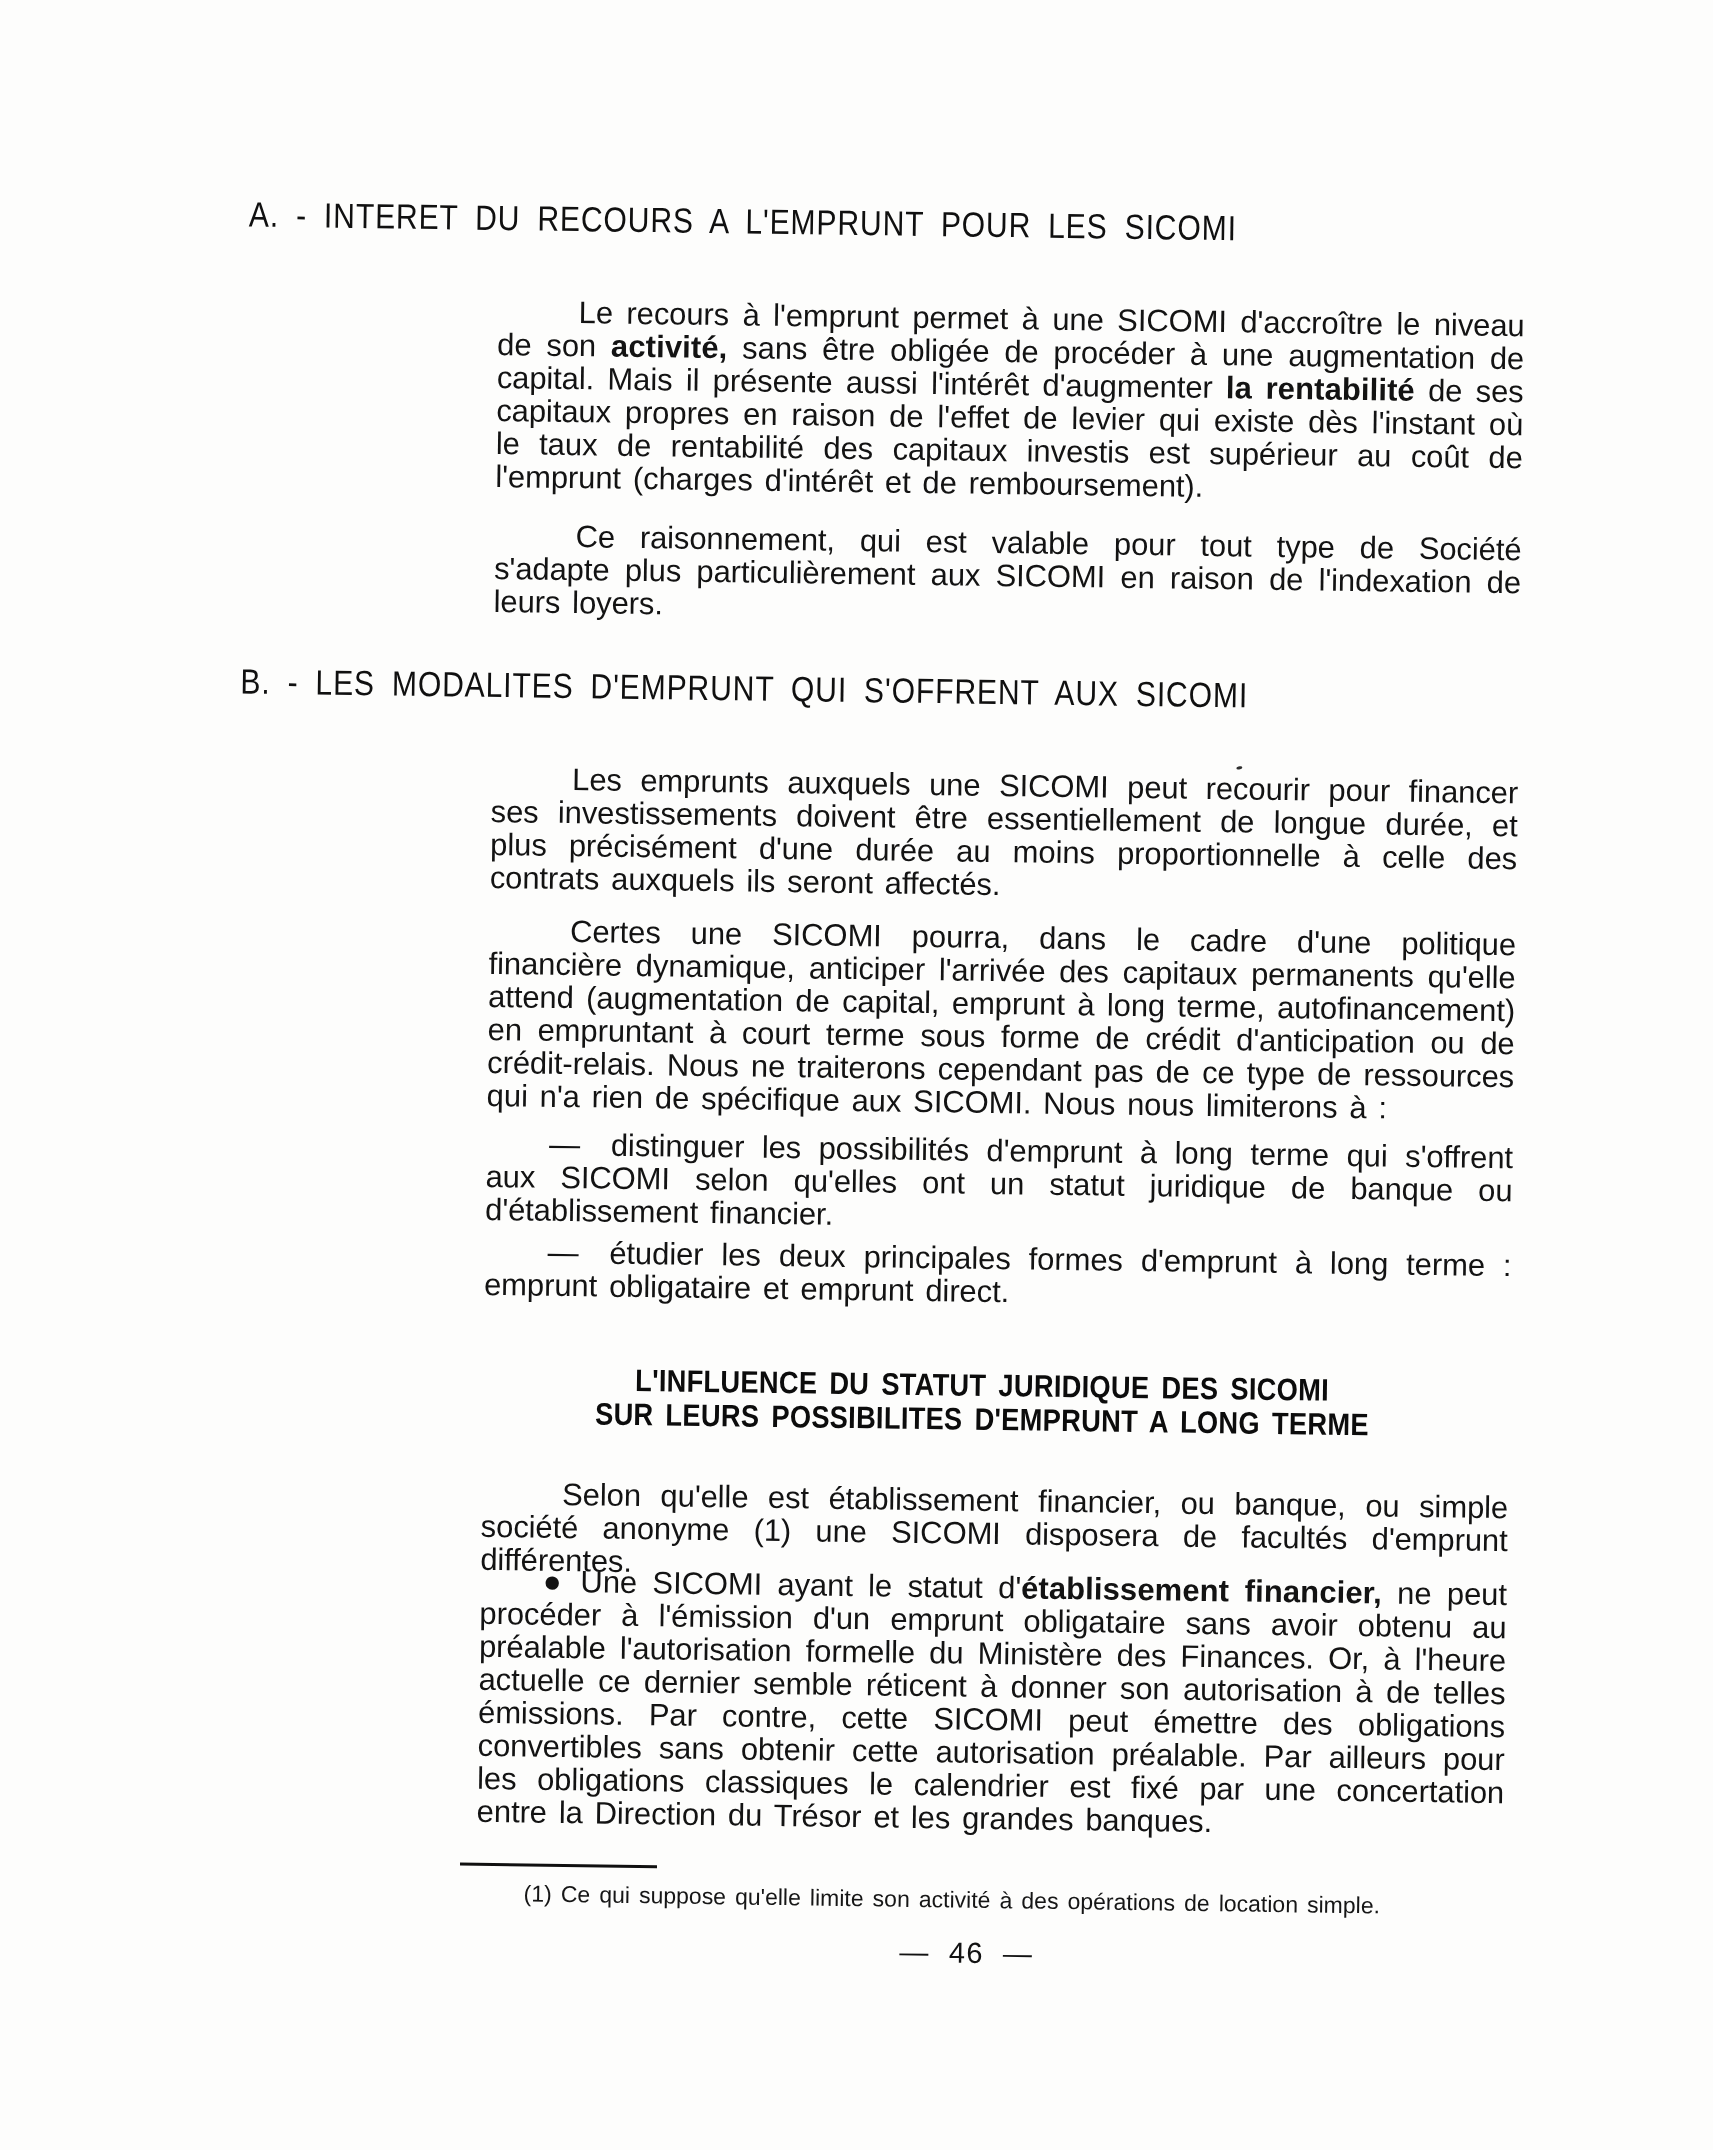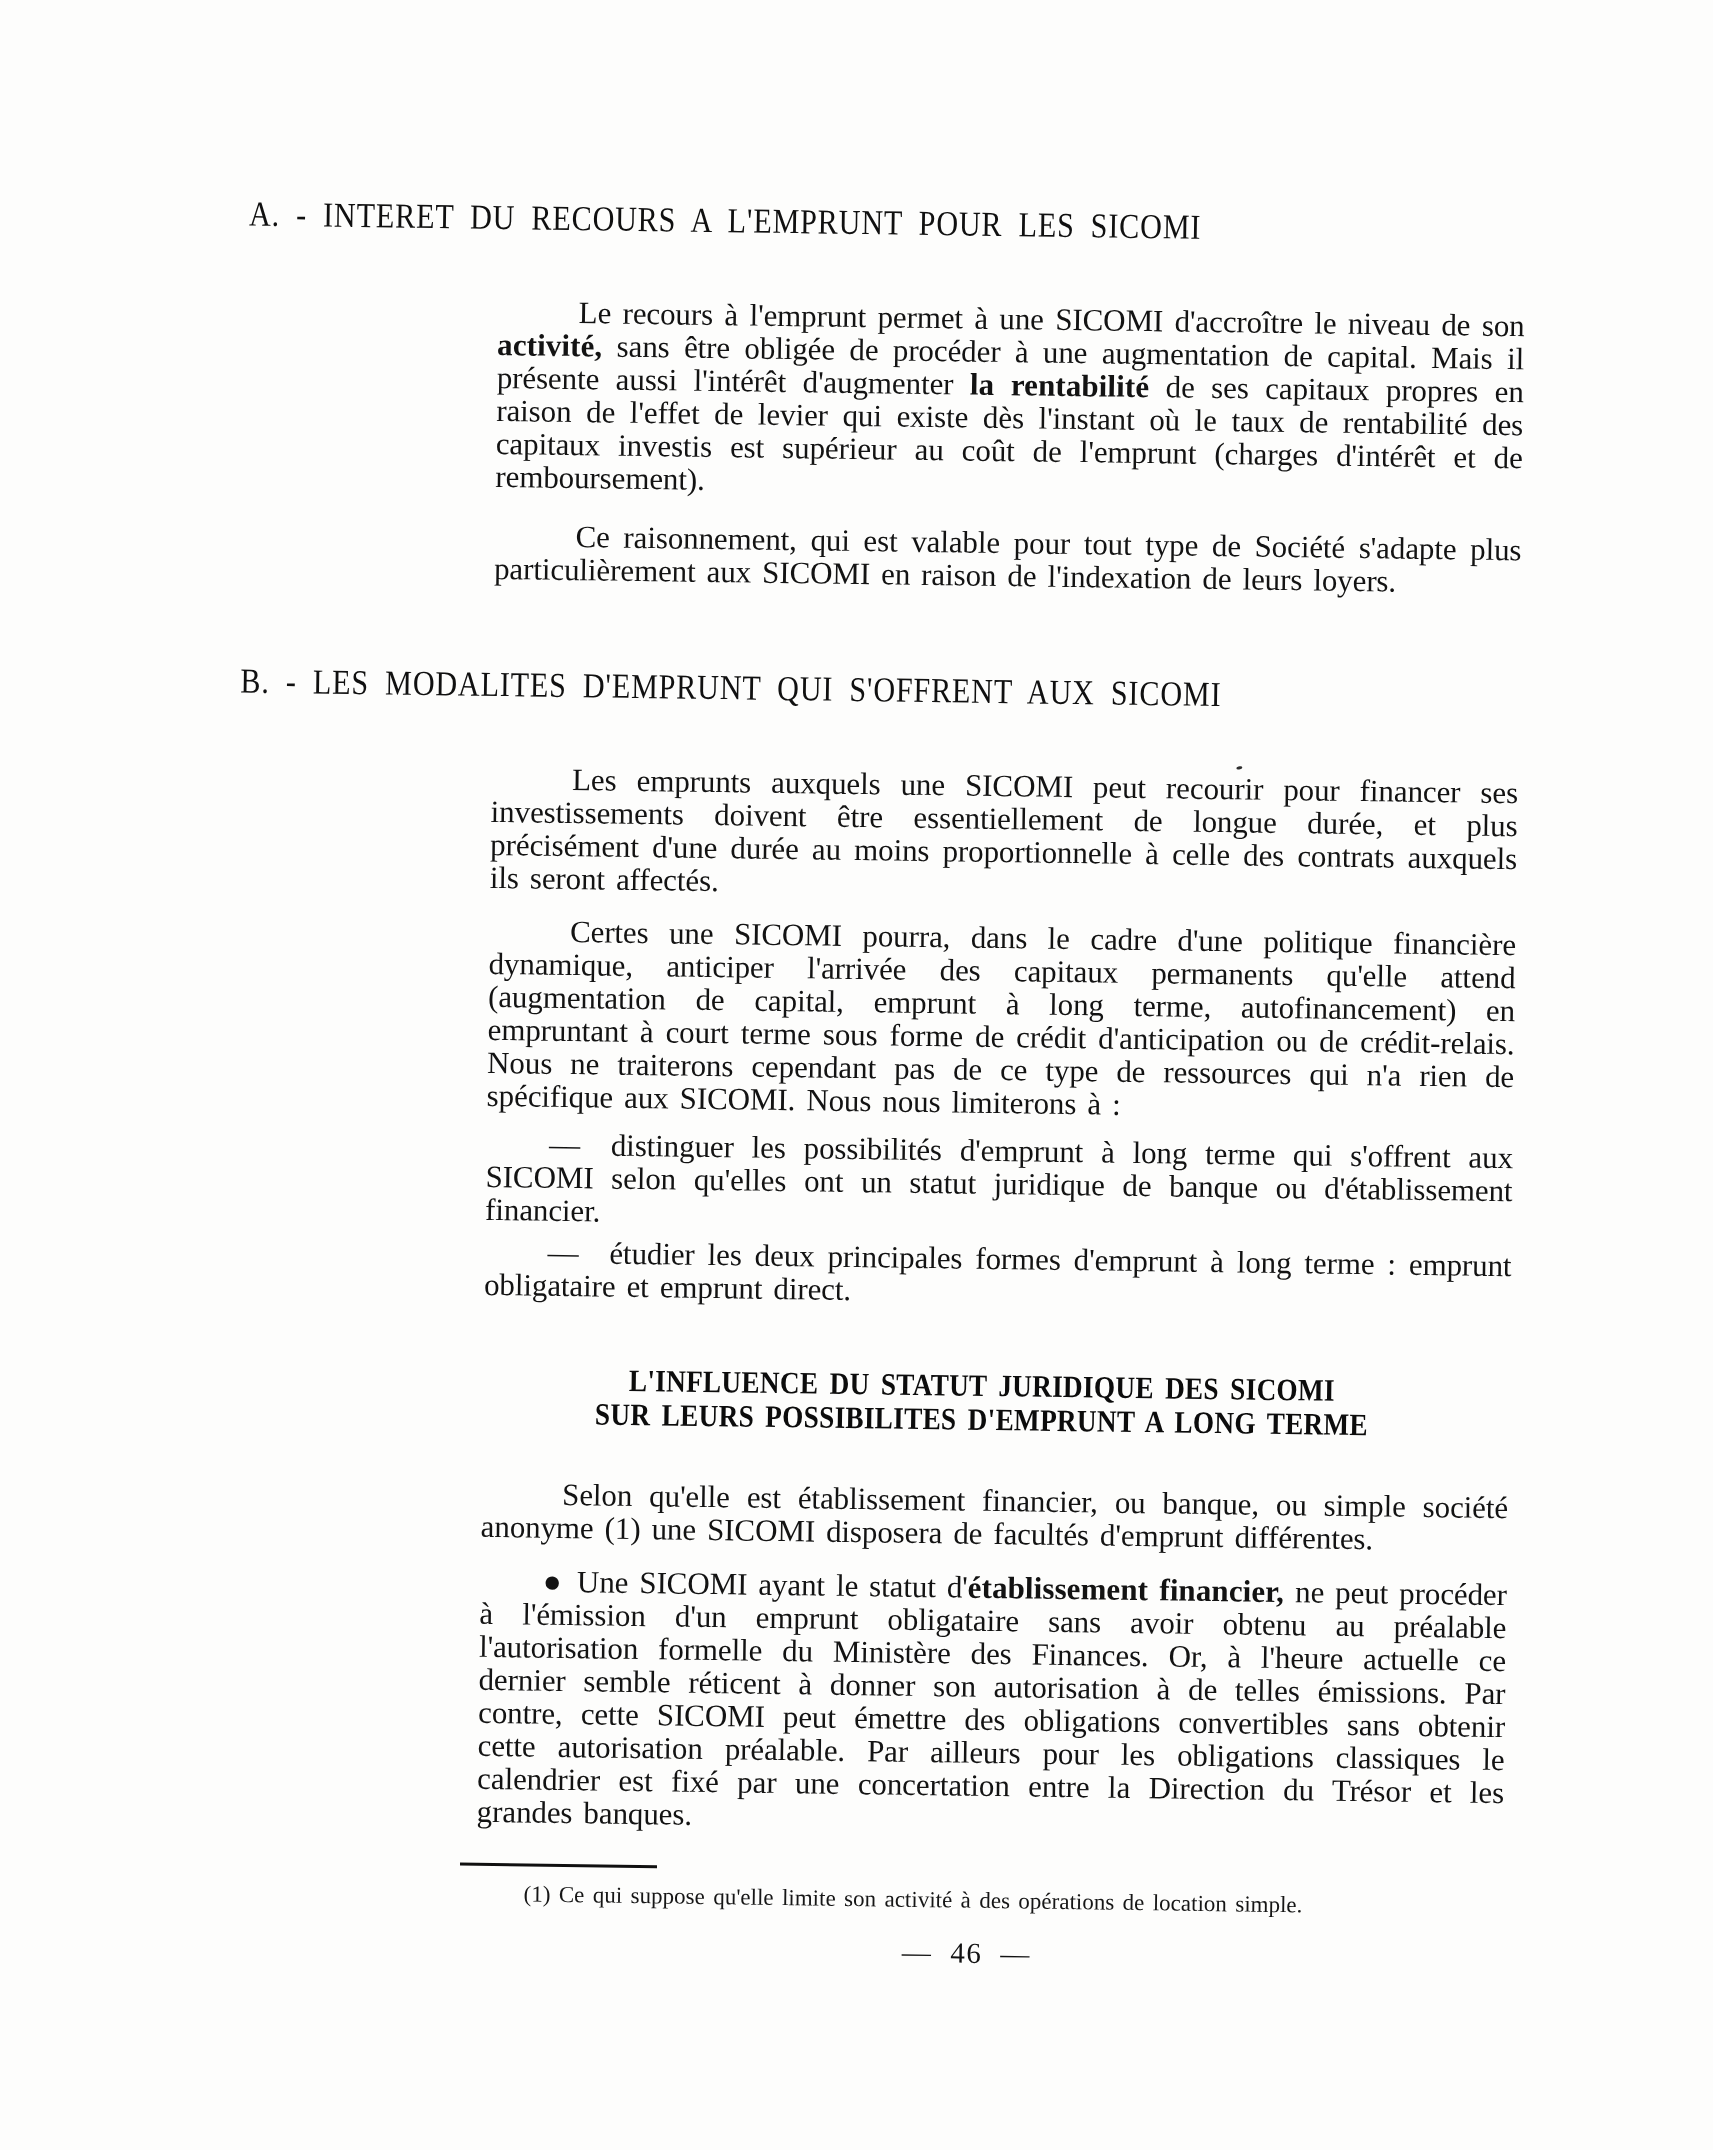--- a/index.html
+++ b/index.html
@@ -7,21 +7,20 @@
     width: 1714px; height: 2151px;
     background: #fbfbf9;
     font-family: "Liberation Sans", sans-serif;
     color: #141414;
     overflow: hidden;
     position: relative;
   }
   .sheet {
     position: absolute; inset: 0;
     background: #fdfdfc;
-    font-family: Liberation Serif, serif;
   }
   .scan-content {
     position: absolute; inset: 0;
     transform: rotate(0.8deg);
     transform-origin: 0 0;
   }
   .h-main {
     position: absolute;
     font-size: 35px;
     font-weight: 400;

